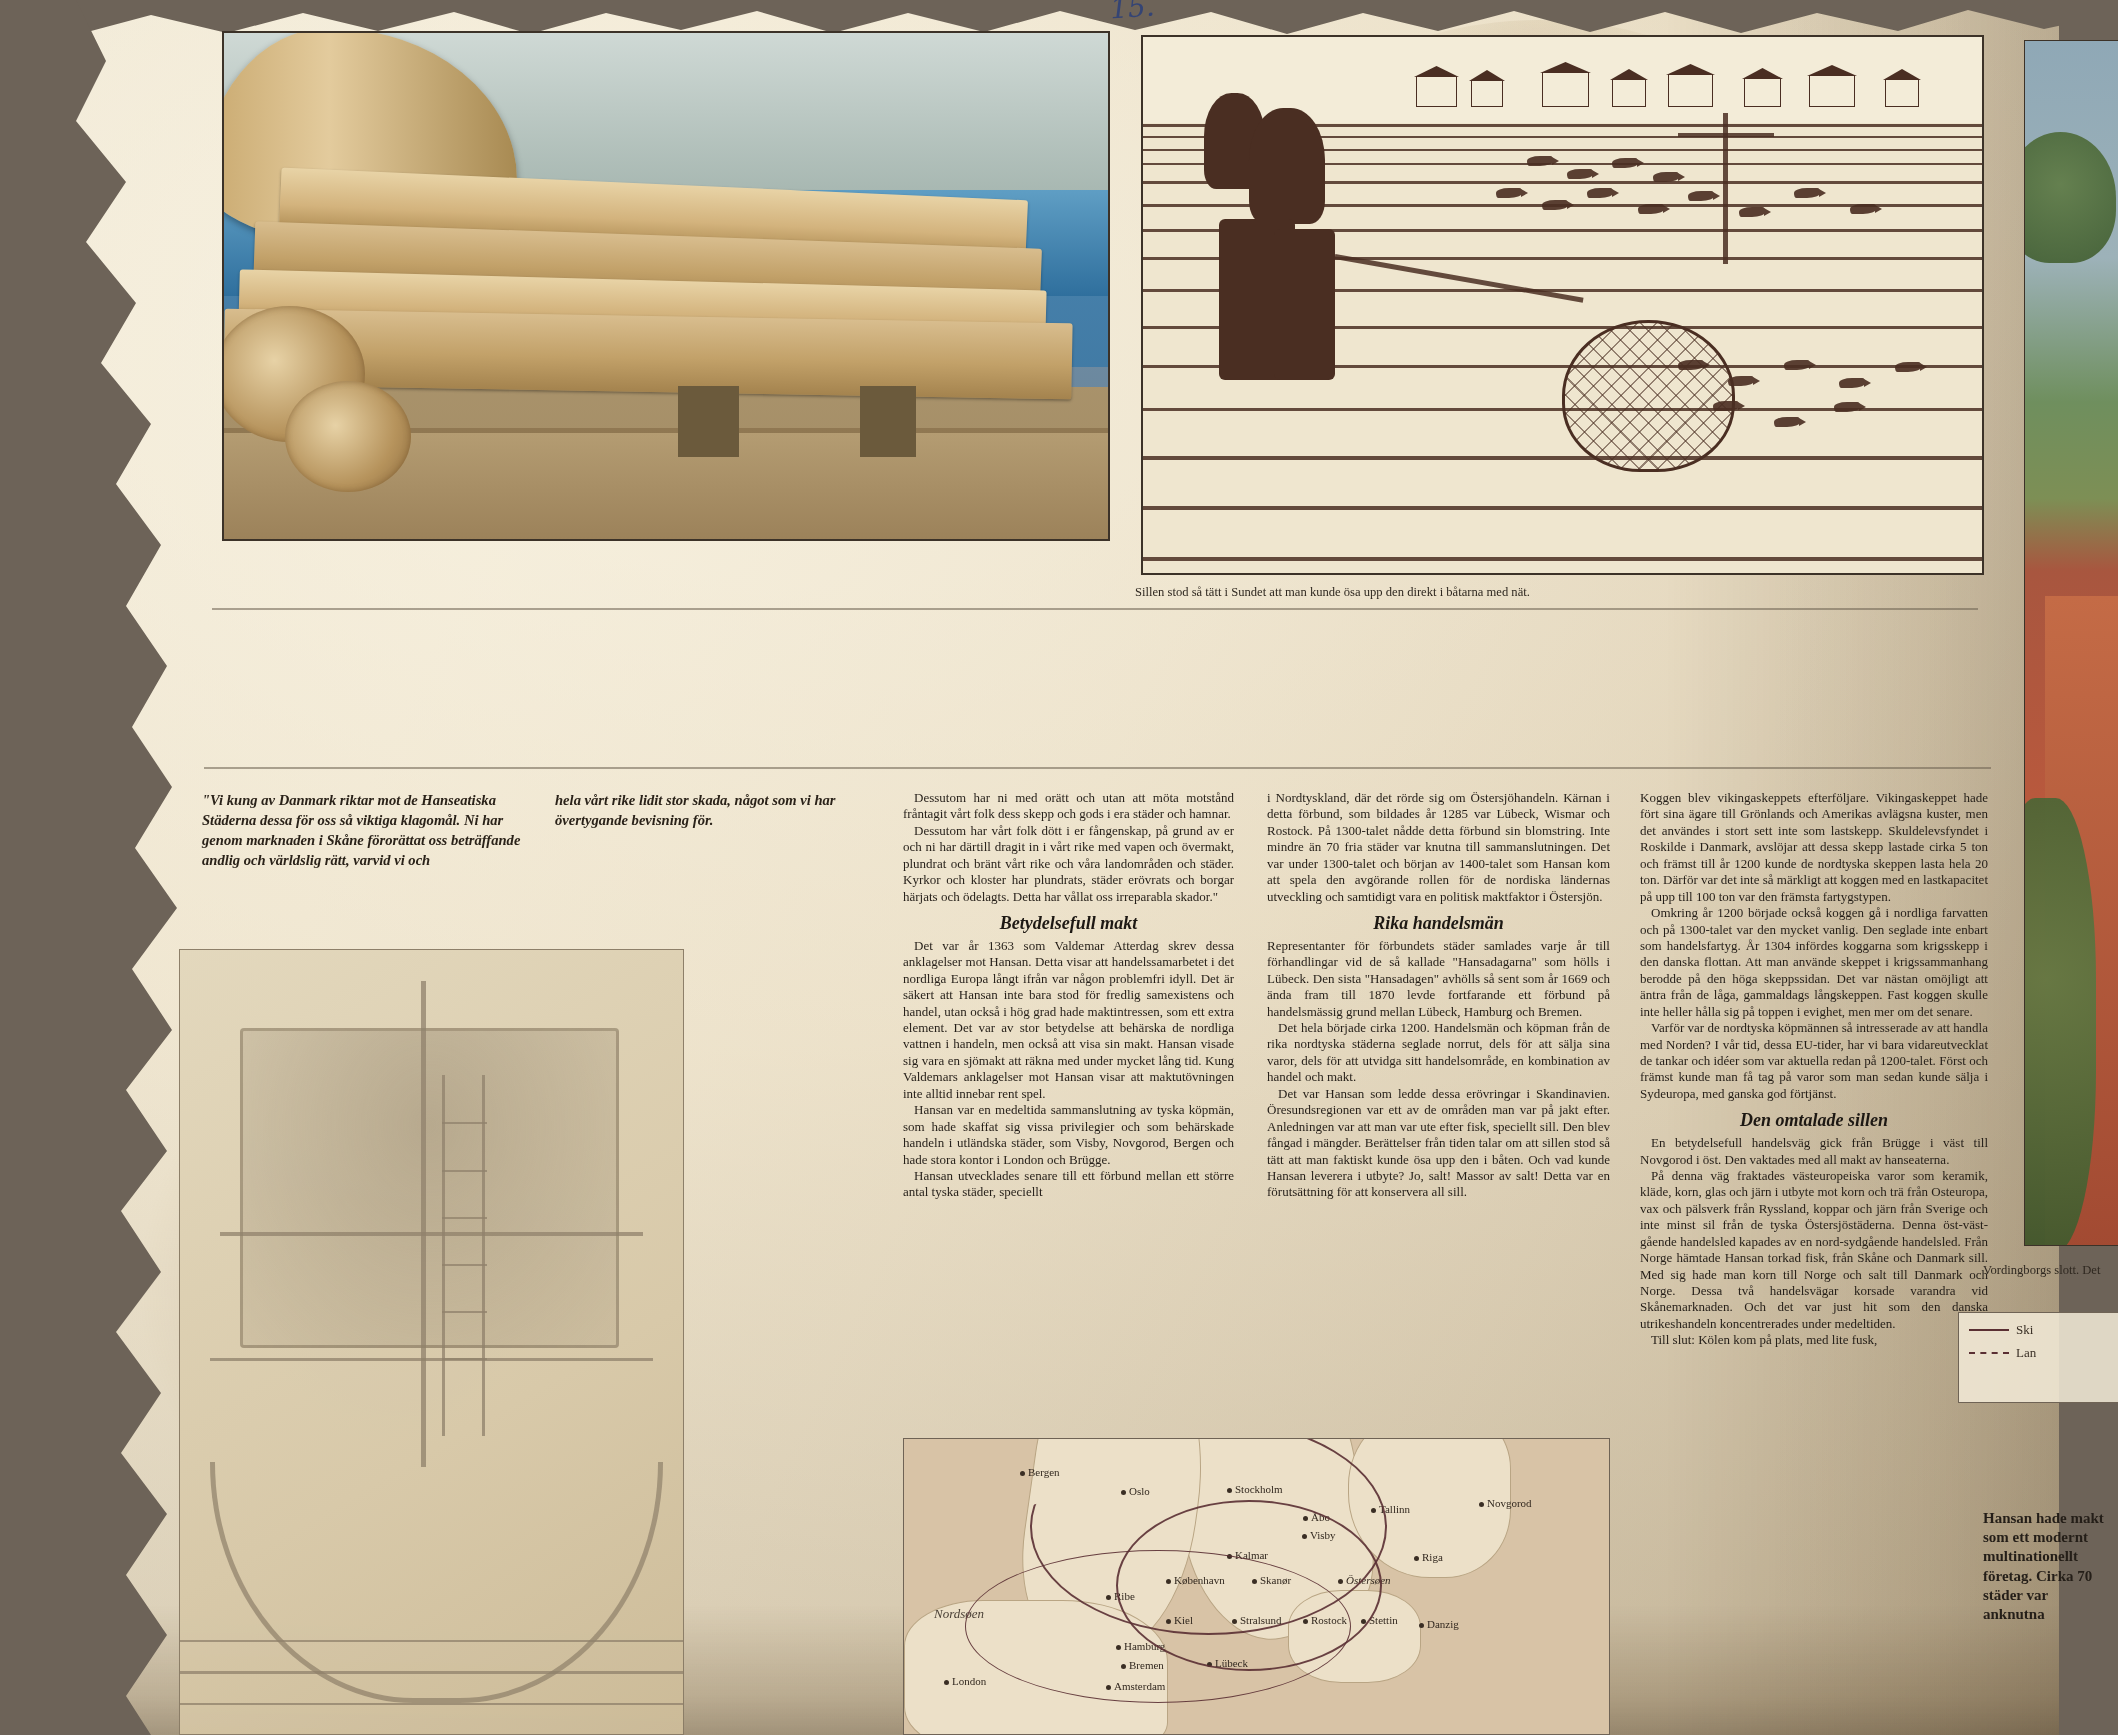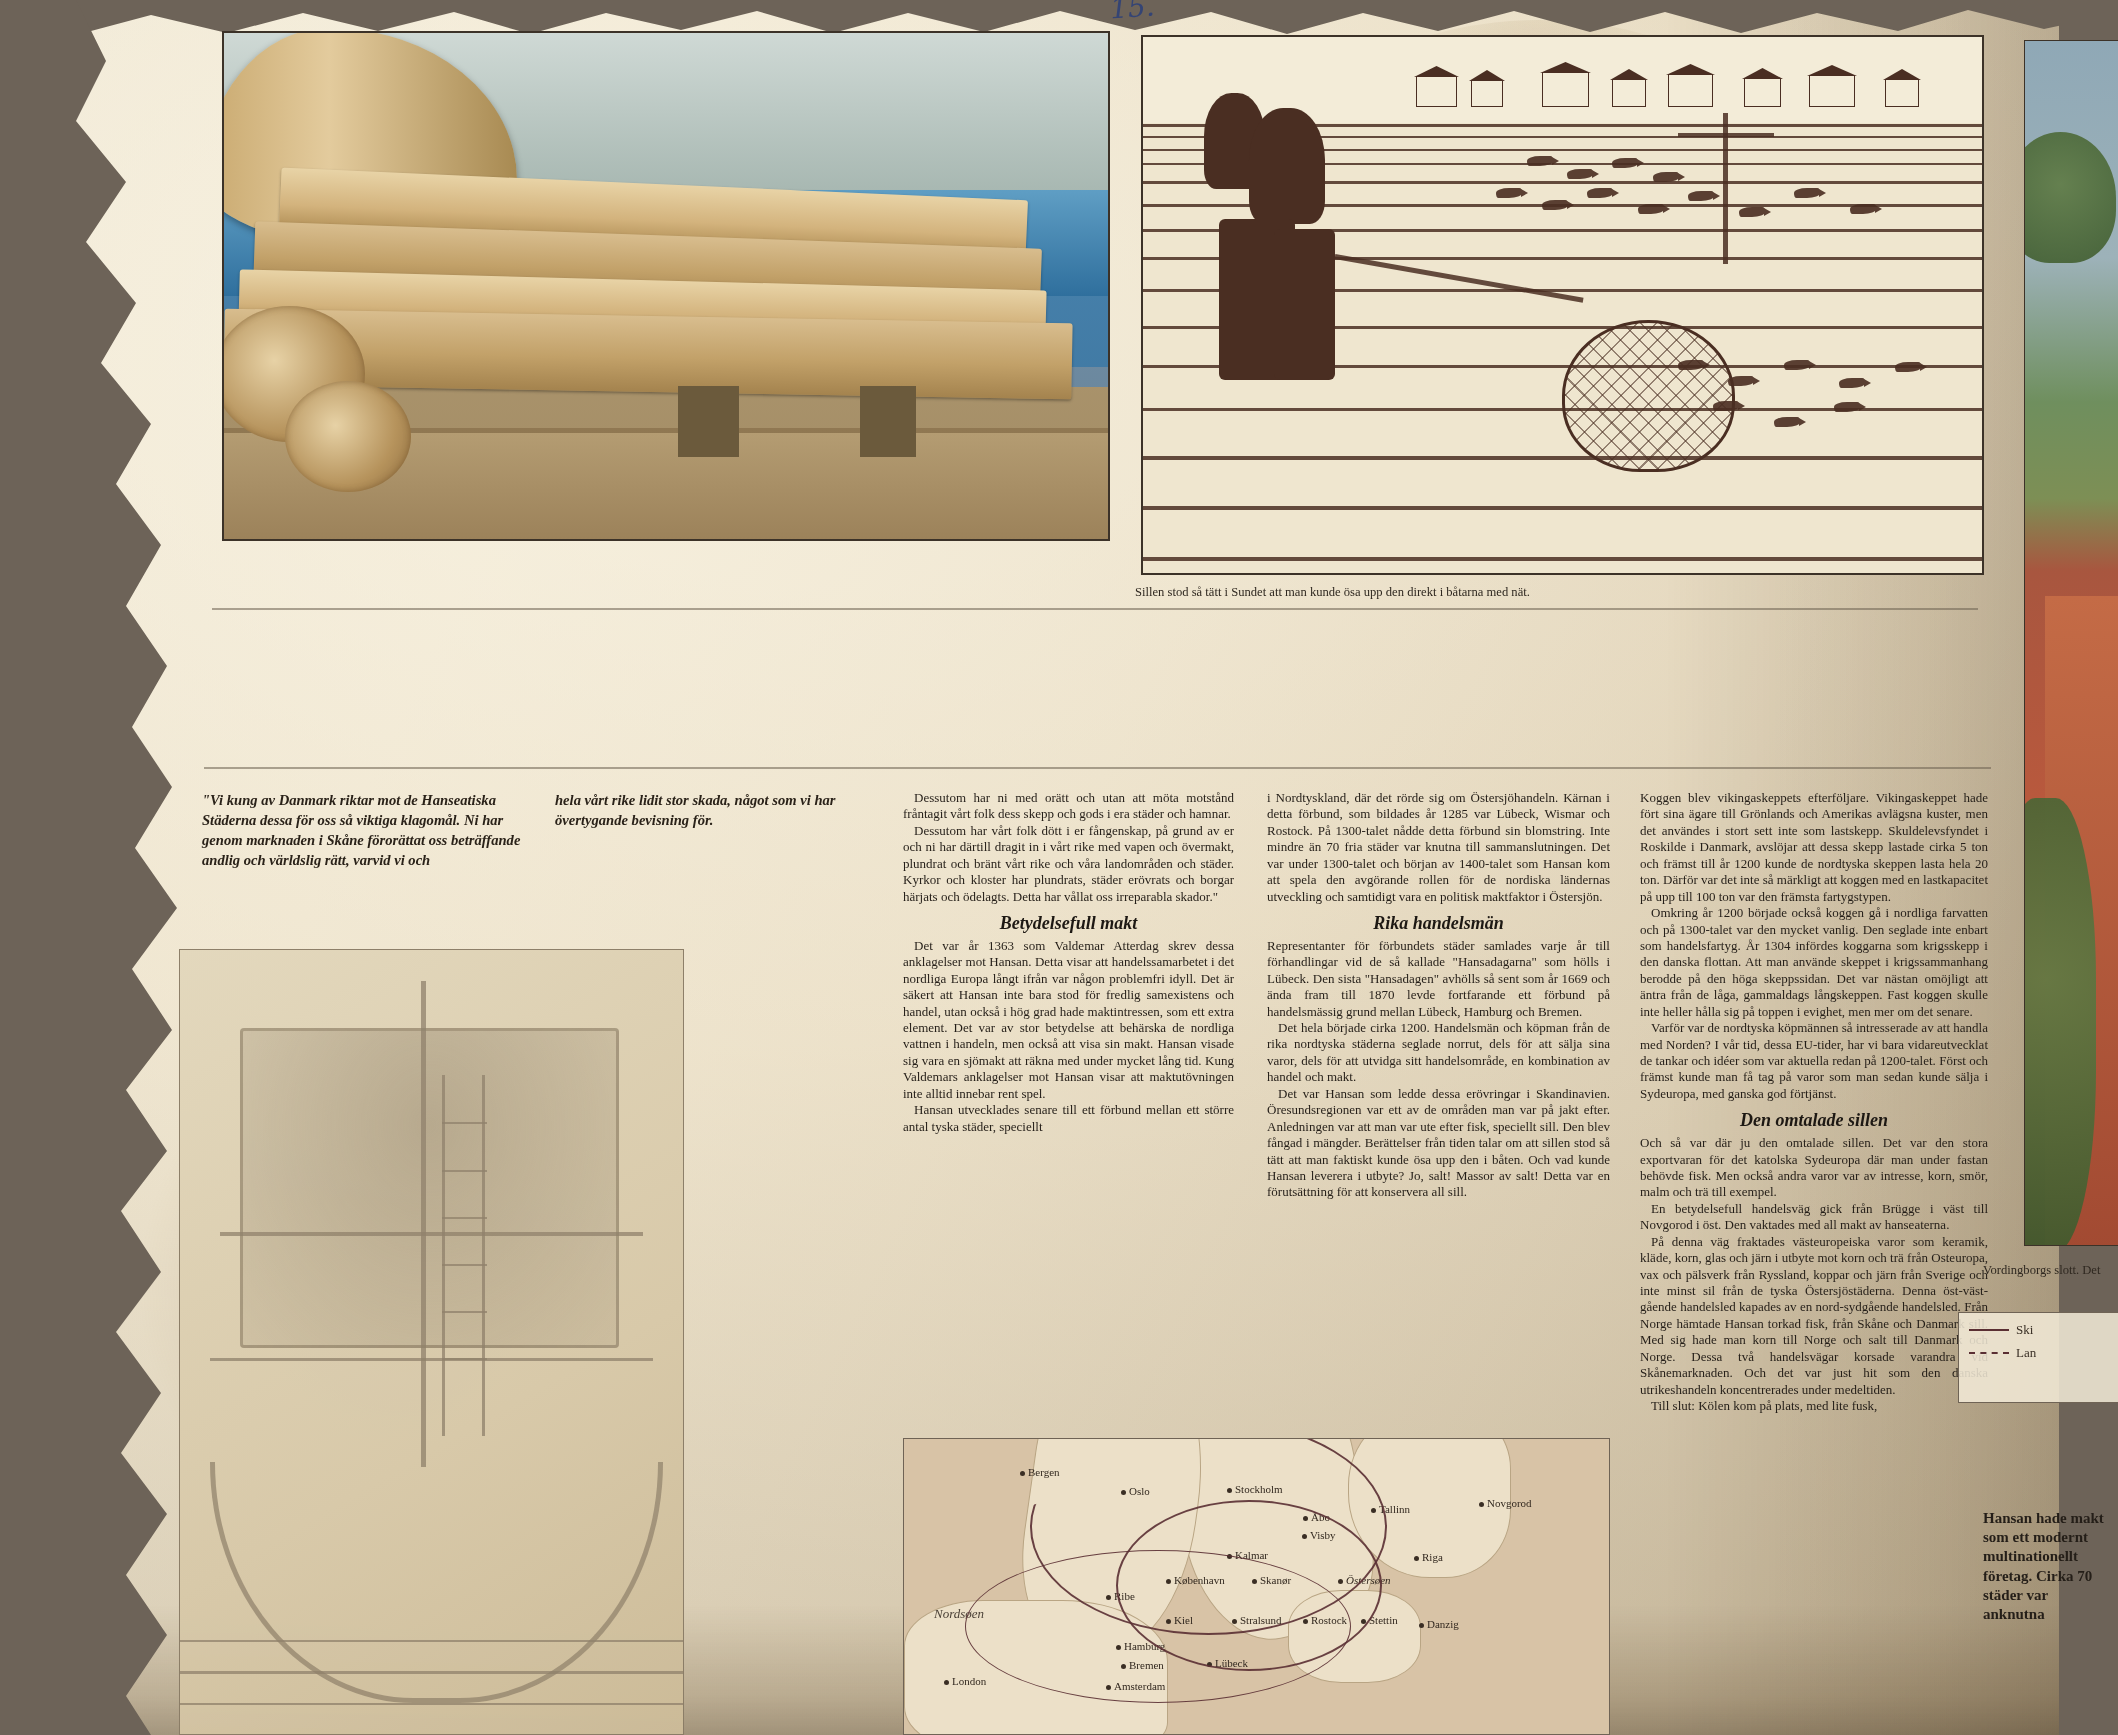--- a/index.html
+++ b/index.html
@@ -457,35 +457,35 @@
   <div class="rule" style="left:204px;top:767px;width:1787px;height:1.5px;"></div>
 
   <div class="lead" style="left:202px;top:790px;width:323px;">"Vi kung av Danmark riktar mot de Hanseatiska Städerna dessa för oss så viktiga klagomål. Ni har genom marknaden i Skåne förorättat oss beträffande andlig och världslig rätt, varvid vi och</div>
   <div class="lead" style="left:555px;top:790px;width:313px;">hela vårt rike lidit stor skada, något som vi har övertygande bevisning för.</div>
 
   <div class="col" id="col1" style="left:903px;top:790px;width:331px;">
       <p>Dessutom har ni med orätt och utan att möta motstånd fråntagit vårt folk dess skepp och gods i era städer och hamnar.</p>
       <p>Dessutom har vårt folk dött i er fångenskap, på grund av er och ni har därtill dragit in i vårt rike med vapen och övermakt, plundrat och bränt vårt rike och våra landområden och städer. Kyrkor och kloster har plundrats, städer erövrats och borgar härjats och ödelagts. Detta har vållat oss irreparabla skador."</p>
       <h3 class="subhead">Betydelsefull makt</h3>
       <p>Det var år 1363 som Valdemar Atterdag skrev dessa anklagelser mot Hansan. Detta visar att handelssamarbetet i det nordliga Europa långt ifrån var någon problemfri idyll. Det är säkert att Hansan inte bara stod för fredlig samexistens och handel, utan också i hög grad hade maktintressen, som ett extra element. Det var av stor betydelse att behärska de nordliga vattnen i handeln, men också att visa sin makt. Hansan visade sig vara en sjömakt att räkna med under mycket lång tid. Kung Valdemars anklagelser mot Hansan visar att maktutövningen inte alltid innebar rent spel.</p>
+      <p>Hansan var en medeltida sammanslutning av tyska köpmän, som hade skaffat sig vissa privilegier och som behärskade handeln i utländska städer, som Visby, Novgorod, Bergen och hade stora kontor i London och Brügge.</p>
       <p>Hansan utvecklades senare till ett förbund mellan ett större antal tyska städer, speciellt</p>
     </div>
   <div class="col" id="col2" style="left:1267px;top:790px;width:343px;">
       <p class="first">i Nordtyskland, där det rörde sig om Östersjöhandeln. Kärnan i detta förbund, som bildades år 1285 var Lübeck, Wismar och Rostock. På 1300-talet nådde detta förbund sin blomstring. Inte mindre än 70 fria städer var knutna till sammanslutningen. Det var under 1300-talet och början av 1400-talet som Hansan kom att spela den avgörande rollen för de nordiska ländernas utveckling och samtidigt vara en politisk maktfaktor i Östersjön.</p>
       <h3 class="subhead">Rika handelsmän</h3>
       <p class="first">Representanter för förbundets städer samlades varje år till förhandlingar vid de så kallade "Hansadagarna" som hölls i Lübeck. Den sista "Hansadagen" avhölls så sent som år 1669 och ända fram till 1870 levde fortfarande ett förbund på handelsmässig grund mellan Lübeck, Hamburg och Bremen.</p>
       <p>Det hela började cirka 1200. Handelsmän och köpman från de rika nordtyska städerna seglade norrut, dels för att sälja sina varor, dels för att utvidga sitt handelsområde, en kombination av handel och makt.</p>
       <p>Det var Hansan som ledde dessa erövringar i Skandinavien. Öresundsregionen var ett av de områden man var på jakt efter. Anledningen var att man var ute efter fisk, speciellt sill. Den blev fångad i mängder. Berättelser från tiden talar om att sillen stod så tätt att man faktiskt kunde ösa upp den i båten. Och vad kunde Hansan leverera i utbyte? Jo, salt! Massor av salt! Detta var en förutsättning för att konservera all sill.</p>
     </div>
   <div class="col" id="col3" style="left:1640px;top:790px;width:348px;">
       <p class="first">Koggen blev vikingaskeppets efterföljare. Vikingaskeppet hade fört sina ägare till Grönlands och Amerikas avlägsna kuster, men det användes i stort sett inte som lastskepp. Skuldelevsfyndet i Roskilde i Danmark, avslöjar att dessa skepp lastade cirka 5 ton och främst till år 1200 kunde de nordtyska skeppen lasta hela 20 ton. Därför var det inte så märkligt att koggen med en lastkapacitet på upp till 100 ton var den främsta fartygstypen.</p>
       <p>Omkring år 1200 började också koggen gå i nordliga farvatten och på 1300-talet var den mycket vanlig. Den seglade inte enbart som handelsfartyg. År 1304 infördes koggarna som krigsskepp i den danska flottan. Att man använde skeppet i krigssammanhang berodde på den höga skeppssidan. Det var nästan omöjligt att äntra från de låga, gammaldags långskeppen. Fast koggen skulle inte heller hålla sig på toppen i evighet, men mer om det senare.</p>
       <p>Varför var de nordtyska köpmännen så intresserade av att handla med Norden? I vår tid, dessa EU-tider, har vi bara vidareutvecklat de tankar och idéer som var aktuella redan på 1200-talet. Först och främst kunde man få tag på varor som man sedan kunde sälja i Sydeuropa, med ganska god förtjänst.</p>
       <h3 class="subhead">Den omtalade sillen</h3>
-      <p class="first">Och så var där ju den omtalade sillen. Det var den stora exportvaran för det katolska Sydeuropa där man under fastan behövde fisk. Men också andra varor var av intresse, korn, smör, malm och trä till exempel.</p>
       <p>En betydelsefull handelsväg gick från Brügge i väst till Novgorod i öst. Den vaktades med all makt av hanseaterna.</p>
       <p>På denna väg fraktades västeuropeiska varor som keramik, kläde, korn, glas och järn i utbyte mot korn och trä från Osteuropa, vax och pälsverk från Ryssland, koppar och järn från Sverige och inte minst sil från de tyska Östersjöstäderna. Denna öst-väst-gående handelsled kapades av en nord-sydgående handelsled. Från Norge hämtade Hansan torkad fisk, från Skåne och Danmark sill. Med sig hade man korn till Norge och salt till Danmark och Norge. Dessa två handelsvägar korsade varandra vid Skånemarknaden. Och det var just hit som den danska utrikeshandeln koncentrerades under medeltiden.</p>
       <p>Till slut: Kölen kom på plats, med lite fusk,</p>
     </div>
 
   <div class="photo-frame" id="photo-ship" style="left:179px;top:949px;width:505px;height:786px;border-width:1.5px;border-color:#8a7c66;">
     <div class="sail" style="left:12%;top:10%;width:74%;height:40%;"></div>
     <div class="ship-line" style="left:48%;top:4%;width:5px;height:62%;"></div>
     <div class="ship-line" style="left:8%;top:36%;width:84%;height:4px;"></div>
     <div class="ship-line" style="left:6%;top:52%;width:88%;height:3px;"></div>

